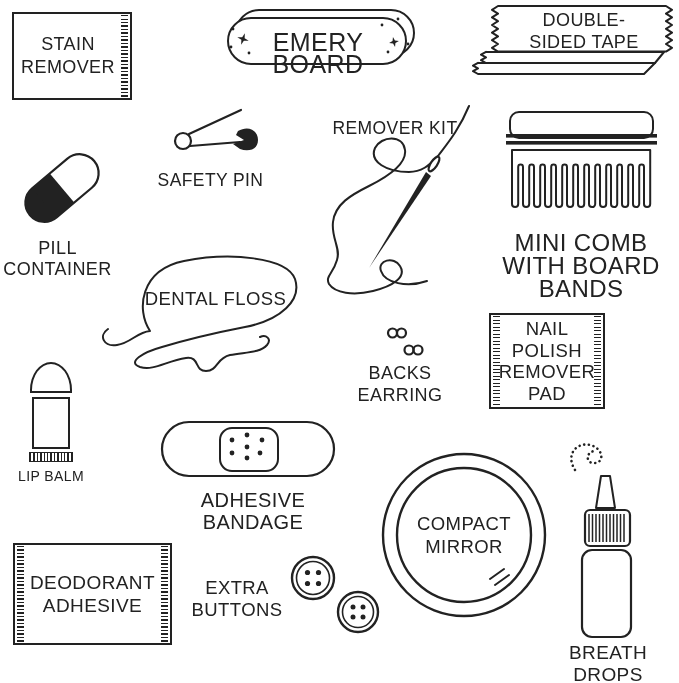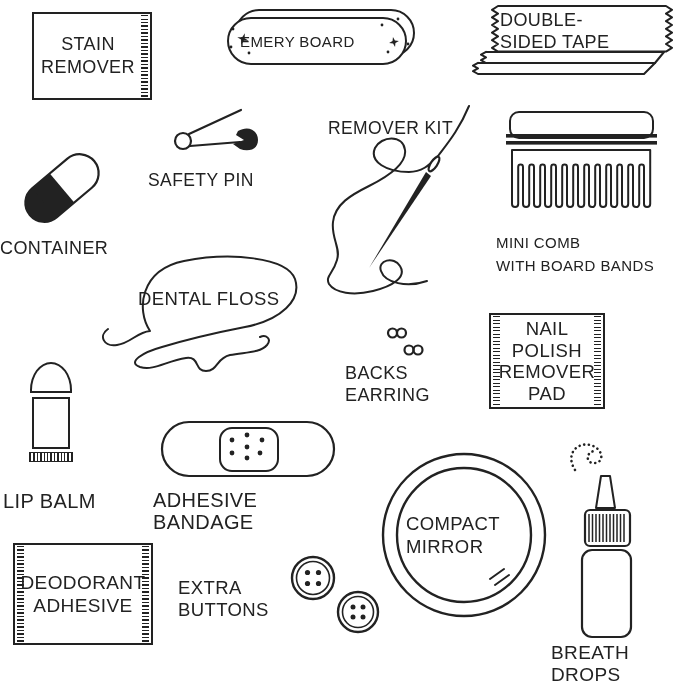--- a/index.html
+++ b/index.html
@@ -1,58 +1,58 @@
 <!DOCTYPE html>
 <html><head>
 <meta charset="utf-8">
 <style>
   *{box-sizing:border-box;margin:0;padding:0}
   html,body{background:#fff}
   .page{position:relative;width:679px;height:683px;background:#fff;overflow:hidden;
         font-family:"Liberation Sans",sans-serif;color:var(--ink,#222)}
-  .label{position:absolute;text-align:left;letter-spacing:.4px;line-height:22px;font-size:18px;color:var(--ink)}
+  .label{position:absolute;text-align:center;letter-spacing:.4px;line-height:22px;font-size:18px;color:var(--ink)}
   .packet{position:absolute;background:#fff;border:2px solid var(--ink);display:flex;flex-direction:column;
           align-items:center;justify-content:center;text-align:center;letter-spacing:.4px;color:var(--ink)}
   .hatch{position:absolute;top:1px;bottom:1px;width:7px;
          background:repeating-linear-gradient(var(--ink) 0 1.3px,transparent 1.3px 3.5px)}
   .hL{left:2px}.hR{right:2px}
   .hatch-cols{background:repeating-linear-gradient(90deg,var(--ink) 0 1.3px,transparent 1.3px 3.4px)}
   svg{position:absolute;overflow:visible}
   .ln{fill:none;stroke:var(--ink);stroke-width:2.2;stroke-linecap:round;stroke-linejoin:round}
   .lnw{fill:#fff;stroke:var(--ink);stroke-width:2.2;stroke-linejoin:round}
   .ink{fill:var(--ink);stroke:none}
 </style>
 </head>
 <body>
 
 <div class="page" style="--ink: #222222; background: rgb(255, 255, 255);">
 
   <div>
-    <div class="packet" style="left:32px;top:12px;width:120px;height:88px;font-size:18px;line-height:23px;padding-right:8px">
+    <div class="packet" style="left:12px;top:12px;width:120px;height:88px;font-size:18px;line-height:23px;padding-right:8px">
       <div class="hatch hR"></div>
       <div>STAIN</div>
       <div>REMOVER</div>
     </div>
   </div>
 
   <div>
     <svg style="left:222px;top:4px" width="200" height="70">
       <rect x="14" y="6" width="178" height="46" rx="23" class="ln" style="stroke-width:2"></rect>
       <rect x="6" y="14" width="178" height="46" rx="23" class="lnw" style="stroke-width:2"></rect>
       <path d="M0,-6 L1.3,-1.3 L6,0 L1.3,1.3 L0,6 L-1.3,1.3 L-6,0 L-1.3,-1.3 Z" transform="translate(21,35) rotate(18)" class="ink"></path>
       <circle cx="11" cy="25" r="1.4" class="ink"></circle>
       <circle cx="9" cy="43" r="1.4" class="ink"></circle>
       <circle cx="27" cy="49" r="1.4" class="ink"></circle>
       <path d="M0,-5 L1.2,-1.2 L5,0 L1.2,1.2 L0,5 L-1.2,1.2 L-5,0 L-1.2,-1.2 Z" transform="translate(172,38) rotate(-12)" class="ink"></path>
       <circle cx="160" cy="21" r="1.4" class="ink"></circle>
       <circle cx="176" cy="15" r="1.4" class="ink"></circle>
       <circle cx="186" cy="40" r="1.4" class="ink"></circle>
       <circle cx="166" cy="48" r="1.4" class="ink"></circle>
     </svg>
-    <div class="label" style="left:240px;top:31px;width:156px;font-size:15px">
+    <div class="label" style="left:240px;top:31px;width:156px;font-size:25px">
       <div>EMERY BOARD</div>
     </div>
   </div>
 
   <div>
     <svg style="left:468px;top:0" width="211" height="84">
       <path d="M10,63 H187 L176,74 H10 l-5,-2.8 5,-2.8 -5,-2.8 5,-2.8 Z" class="lnw" style="stroke-width:2"></path>
       <path d="M18,52 H196 L187,63 H18 l-5,-2.8 5,-2.8 -5,-2.8 5,-2.8 Z" class="lnw" style="stroke-width:2"></path>
       <path d="M30,6 H198 l6,3.8 -6,3.8 6,3.8 -6,3.8 6,3.8 -6,3.8 6,3.8 -6,3.8 6,3.8 -6,3.8 6,3.8 -6,3.8 H30 l-6,-3.8 6,-3.8 -6,-3.8 6,-3.8 -6,-3.8 6,-3.8 -6,-3.8 6,-3.8 -6,-3.8 6,-3.8 -6,-3.8 6,-3.8 Z" class="lnw" style="stroke-width:2"></path>
     </svg>
@@ -85,35 +85,36 @@
     </svg>
   </div>
 
   <div>
     <svg style="left:500px;top:105px" width="165" height="115">
       <rect x="10" y="7" width="143" height="26" rx="9" class="lnw" style="stroke-width:2"></rect>
       <rect x="6" y="29" width="151" height="3.6" class="ink"></rect>
       <rect x="6" y="36" width="151" height="3.6" class="ink"></rect>
       <path d="M12,45 V99 a3.1,3.1 0 0 0 6.2,0 V62 a2.4,2.4 0 0 1 4.8,0 V99 a3.1,3.1 0 0 0 6.2,0 V62 a2.4,2.4 0 0 1 4.8,0 V99 a3.1,3.1 0 0 0 6.2,0 V62 a2.4,2.4 0 0 1 4.8,0 V99 a3.1,3.1 0 0 0 6.2,0 V62 a2.4,2.4 0 0 1 4.8,0 V99 a3.1,3.1 0 0 0 6.2,0 V62 a2.4,2.4 0 0 1 4.8,0 V99 a3.1,3.1 0 0 0 6.2,0 V62 a2.4,2.4 0 0 1 4.8,0 V99 a3.1,3.1 0 0 0 6.2,0 V62 a2.4,2.4 0 0 1 4.8,0 V99 a3.1,3.1 0 0 0 6.2,0 V62 a2.4,2.4 0 0 1 4.8,0 V99 a3.1,3.1 0 0 0 6.2,0 V62 a2.4,2.4 0 0 1 4.8,0 V99 a3.1,3.1 0 0 0 6.2,0 V62 a2.4,2.4 0 0 1 4.8,0 V99 a3.1,3.1 0 0 0 6.2,0 V62 a2.4,2.4 0 0 1 4.8,0 V99 a3.1,3.1 0 0 0 6.2,0 V62 a2.4,2.4 0 0 1 4.8,0 V99 a3.1,3.1 0 0 0 6.2,0 V45 Z" class="lnw" style="stroke-width:2"></path>
     </svg>
-    <div class="label" style="left:496px;top:231px;width:170px;font-size:15px;line-height:23px">
+    <div class="label" style="left:496px;top:231px;width:170px;font-size:24px;line-height:23px">
       <div>MINI COMB</div>
       <div>WITH BOARD BANDS</div>
     </div>
   </div>
 
   <div>
     <svg style="left:10px;top:145px" width="105" height="105">
       <g transform="translate(52,43) rotate(-40)">
         <rect x="-42" y="-19" width="84" height="38" rx="19" class="lnw"></rect>
         <circle cx="-23" cy="0" r="19" class="ink"></circle>
         <rect x="-23" y="-19" width="23" height="38" class="ink"></rect>
       </g>
     </svg>
     <div class="label" style="left:0;top:238px;width:115px;font-size:18px;line-height:21px">
+      <div>PILL</div>
       <div>CONTAINER</div>
     </div>
   </div>
 
   <div>
     <svg style="left:90px;top:250px" width="250" height="125">
       <path d="M18,79 C8,86 14,97 27,95 C41,93 47,82 60,81 C46,60 50,20 94,11 C140,2 197,7 205,29 C212,50 191,70 155,77 C119,84 92,91 72,97 C54,102 36,112 50,117 C64,121 76,111 96,108 C110,106 104,121 116,121 C128,121 126,108 140,105 C156,102 170,103 177,95 C182,89 176,84 170,87" class="ln" style="stroke-width:2"></path>
     </svg>
     <div class="label" style="left:138px;top:288px;width:155px;font-size:18.5px">
       <div>DENTAL FLOSS</div>
@@ -140,21 +141,21 @@
       <div>NAIL POLISH</div>
       <div>REMOVER</div>
       <div>PAD</div>
     </div>
   </div>
 
   <div>
     <div style="position:absolute;left:30px;top:362px;width:42px;height:31px;border:2px solid var(--ink);border-bottom-width:2px;border-radius:21px 21px 0 0 / 28px 28px 0 0;background:#fff"></div>
     <div style="position:absolute;left:32px;top:397px;width:38px;height:52px;border:2px solid var(--ink);background:#fff"></div>
     <div class="hatch-cols" style="position:absolute;left:29px;top:452px;width:44px;height:10px;border:1.5px solid var(--ink)"></div>
-    <div class="label" style="left:3px;top:490px;width:96px;font-size:20px">
+    <div class="label" style="left:3px;top:465px;width:96px;font-size:14px">
       <div>LIP BALM</div>
     </div>
   </div>
 
   <div>
     <svg style="left:158px;top:418px" width="186" height="66">
       <rect x="4" y="4" width="172" height="54" rx="27" class="lnw"></rect>
       <rect x="62" y="10" width="58" height="43" rx="12" class="lnw" style="stroke-width:2"></rect>
       <circle cx="89" cy="17" r="2.4" class="ink"></circle>
       <circle cx="74" cy="22" r="2.4" class="ink"></circle>
@@ -189,21 +190,21 @@
       <path d="M24,74 V102 M27.5,74 V102 M31,74 V102 M34.5,74 V102 M38,74 V102 M41.5,74 V102 M45,74 V102 M48.5,74 V102 M52,74 V102 M55.5,74 V102 M59,74 V102" class="ln" style="stroke-width:1.5;stroke-linecap:butt"></path>
       <rect x="17" y="110" width="49" height="87" rx="10" class="lnw"></rect>
     </svg>
     <div class="label" style="left:551px;top:642px;width:114px;font-size:19px;line-height:21.5px">
       <div>BREATH</div>
       <div>DROPS</div>
     </div>
   </div>
 
   <div>
-    <div class="packet" style="left:13px;top:543px;width:140px;height:102px;font-size:19px;line-height:23px">
+    <div class="packet" style="left:13px;top:543px;width:159px;height:102px;font-size:19px;line-height:23px">
       <div class="hatch hL"></div>
       <div class="hatch hR"></div>
       <div>DEODORANT</div>
       <div>ADHESIVE</div>
     </div>
   </div>
 
   <div>
     <div class="label" style="left:178px;top:577px;width:118px;font-size:18.5px">
       <div>EXTRA</div>

